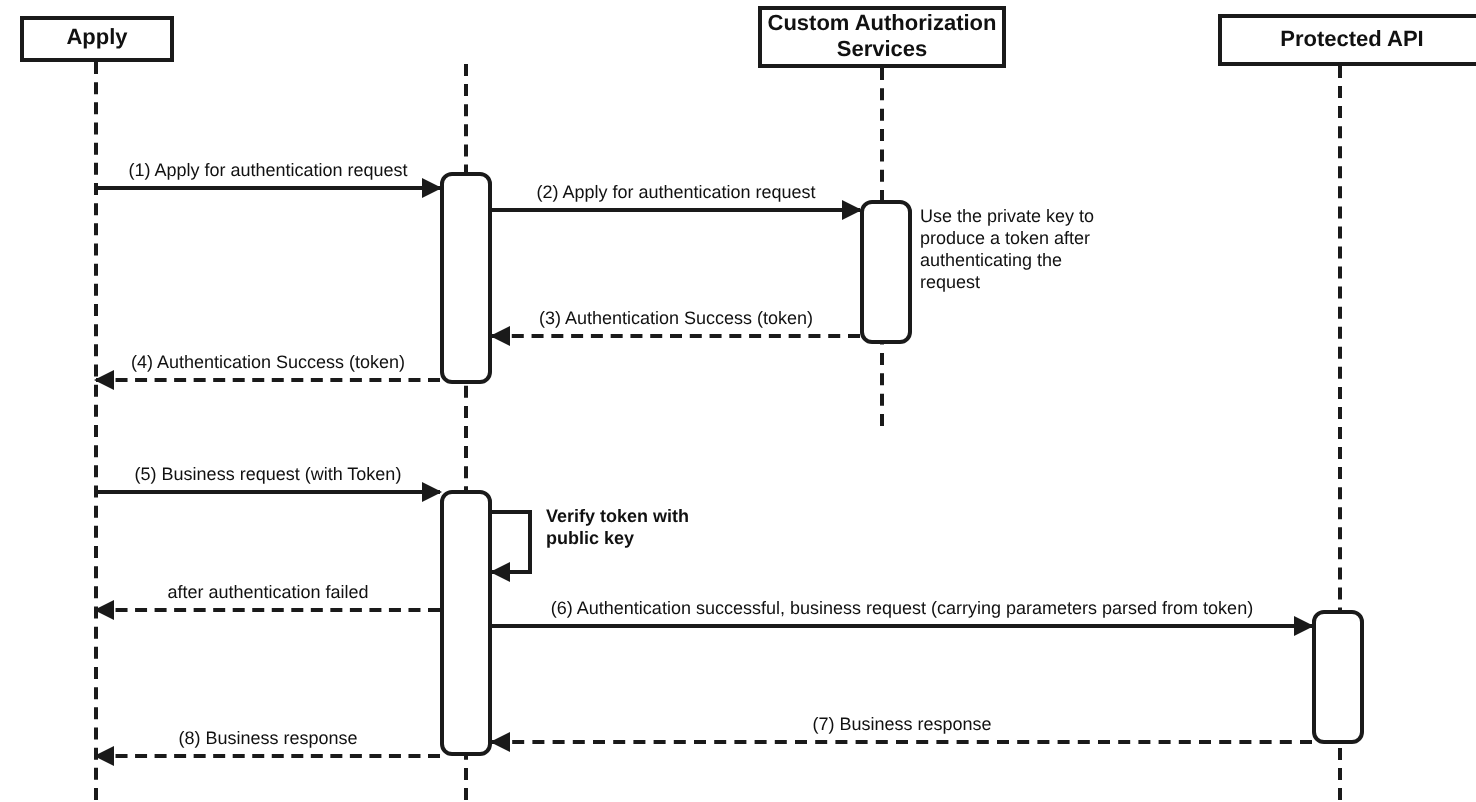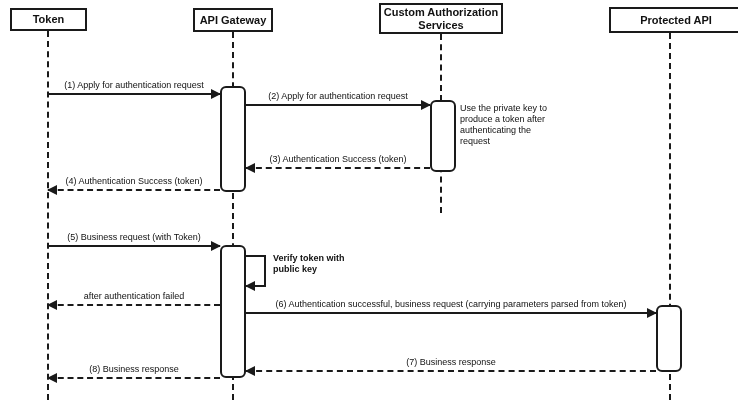--- a/index.html
+++ b/index.html
@@ -103,24 +103,21 @@
 <body>
 
 <div class="canvas">
 
   <div class="lifeline" style="left:47px; top:31px; height:369px;"></div>
   <div class="lifeline" style="left:232px; top:32px; height:368px;"></div>
   <div class="lifeline" style="left:440px; top:34px; height:179px;"></div>
   <div class="lifeline" style="left:669px; top:33px; height:367px;"></div>
 
   <div class="actor" style="left:10px; top:8px; width:77px; height:23px;">
-    <span>Token</span>
-  </div>
-  <div class="actor" style="left:193px; top:8px; width:80px; height:24px;">
-    <span>API Gateway</span>
+    <span>Apply</span>
   </div>
   <div class="actor" style="left:379px; top:3px; width:124px; height:31px;text-align:center;">
     <span>Custom Authorization Services</span>
   </div>
   <div class="actor" style="left:609px; top:7px; width:134px; height:26px;">
     <span>Protected API</span>
   </div>
 
   <div class="activation" style="left:220px; top:86px; width:26px; height:106px;"></div>
   <div class="activation" style="left:430px; top:100px; width:26px; height:72px;"></div>

